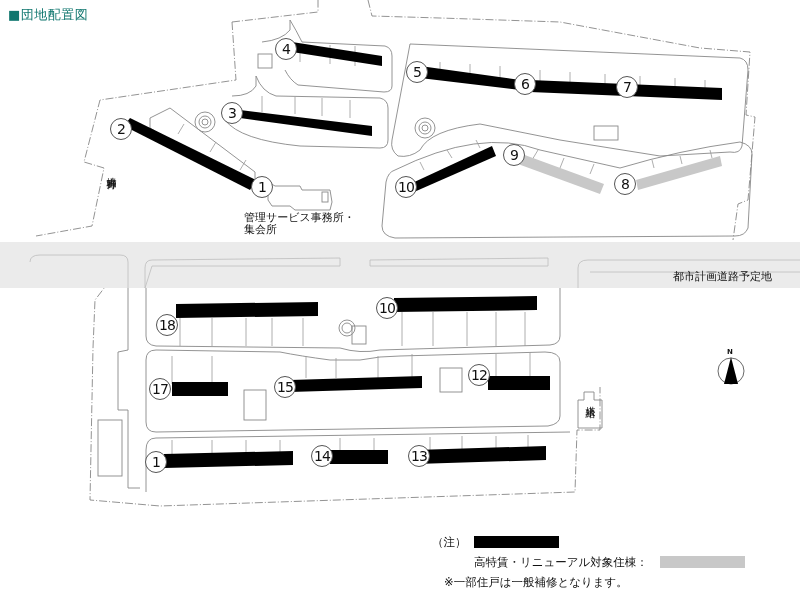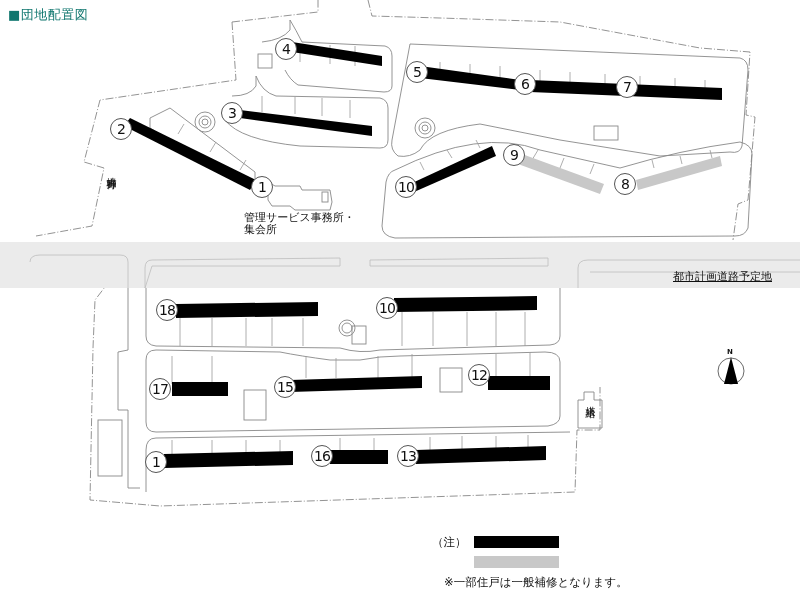--- a/index.html
+++ b/index.html
@@ -1,21 +1,21 @@
 <!DOCTYPE html>
 <html><head>
 <meta charset="utf-8">
 <style>
   html, body { margin:0; padding:0; background:#ffffff; }
   body { width:800px; height:589px; position:relative; overflow:hidden; font-family:"DejaVu Sans", sans-serif; }
   #map { position:absolute; left:0; top:0; width:800px; height:589px; }
   .title { position:absolute; left:8px; top:6px; font-size:13px; color:#0f766e; letter-spacing:0.5px; }
   .lbl { position:absolute; font-size:11px; color:#111; line-height:14px; }
   .vlbl { position:absolute; font-size:10px; color:#111; writing-mode:vertical-rl; text-orientation:upright; line-height:12px; letter-spacing:-1px; }
-  .road-label { position:absolute; font-size:11px; color:#111;text-decoration:underline; }
+  .road-label { position:absolute; font-size:11px; color:#111; }
   .legend { position:absolute; left:432px; top:532px; font-size:11.5px; color:#111; }
   .legend .row { display:flex; align-items:center; height:20px; }
   .legend .note-head { width:42px; }
   .legend .txt { width:186px; }
   .legend .sw { width:85px; height:12px; }
   .legend .foot { margin-left:12px; height:20px; line-height:20px; }
 </style>
 </head>
 <body>
 
@@ -122,39 +122,40 @@
 <div class="bn" style="left:221px;top:102px">3</div>
 <div class="bn" style="left:275px;top:38px">4</div>
 <div class="bn" style="left:406px;top:61px">5</div>
 <div class="bn" style="left:514px;top:73px">6</div>
 <div class="bn" style="left:616px;top:76px">7</div>
 <div class="bn" style="left:614px;top:173px">8</div>
 <div class="bn" style="left:503px;top:144px">9</div>
 <div class="bn" style="left:395px;top:176px">10</div>
 <div class="bn" style="left:376px;top:297px">10</div>
 <div class="bn" style="left:468px;top:364px">12</div>
-<div class="bn" style="left:397px;top:445px">13</div>
-<div class="bn" style="left:311px;top:445px">16</div>
+<div class="bn" style="left:408px;top:445px">13</div>
+<div class="bn" style="left:311px;top:445px">14</div>
 <div class="bn" style="left:274px;top:376px">15</div>
 <div class="bn" style="left:145px;top:451px">1</div>
 <div class="bn" style="left:149px;top:378px">17</div>
-<div class="bn" style="left:156px;top:299px">18</div>
+<div class="bn" style="left:156px;top:314px">18</div>
 
 <div class="title">■団地配置図</div>
 
 <div class="lbl" style="left:244px;top:211px">管理サービス事務所・</div>
 <div class="lbl" style="left:244px;top:223px">集会所</div>
 <div class="vlbl" style="left:105px;top:172px">野神古墳</div>
 <div class="vlbl" style="left:584px;top:400px">給水塔</div>
 <div class="road-label" style="left:673px;top:269px">都市計画道路予定地</div>
 <div class="lbl" style="left:727px;top:345px;font-size:7px;font-weight:bold">N</div>
 
 <div class="legend">
   <div class="row">
     <span class="note-head">（注）</span>
     <span class="sw" style="background:#000"></span>
   </div>
   <div class="row">
     <span class="note-head"></span>
+    <span class="txt">高特賃・リニューアル対象住棟：</span>
     <span class="sw" style="background:#c8c8c8"></span>
   </div>
   <div class="foot">※一部住戸は一般補修となります。</div>
 </div>
 
 </body></html>

